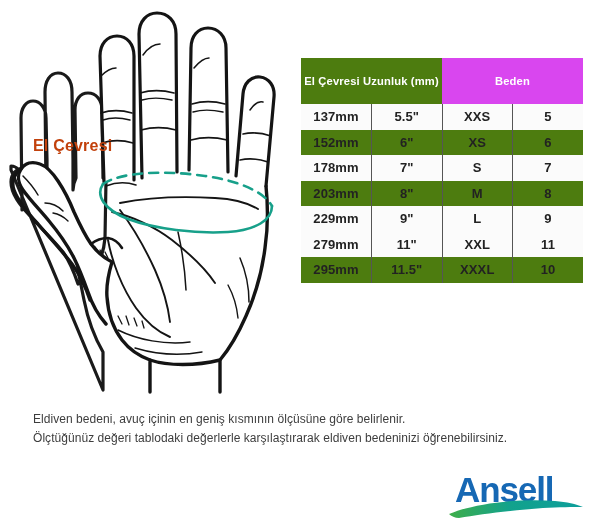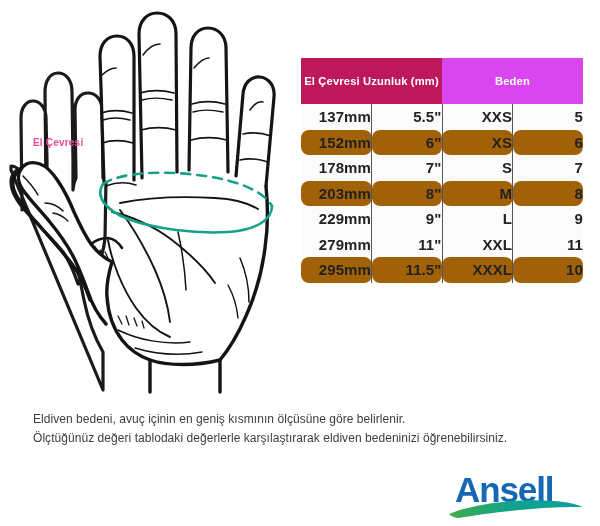--- a/index.html
+++ b/index.html
@@ -22,24 +22,24 @@
     left: 0px;
     top: 0px;
     width: 300px;
     height: 400px;
   }
 
   #hand-circumference-label {
     position: absolute;
     left: 33px;
     top: 137px;
-    font-size: 10px;
+    font-size: 16px;
     font-weight: bold;
     letter-spacing: 0.2px;
-    color: #ec4899;
+    color: #c2410c;
     white-space: nowrap;
   }
 
   
   #size-table {
     position: absolute;
     left: 301px;
     top: 58px;
     width: 282px;
     border-collapse: collapse;
@@ -48,34 +48,34 @@
   #size-table th {
     height: 46px;
     color: #ffffff;
     font-size: 11.2px;
     font-weight: bold;
     letter-spacing: 0.15px;
     vertical-align: middle;
     text-align: center;
     padding: 0;
   }
-  th.th-circ { background: #be185d; }
+  th.th-circ { background: #4d7c0f; }
   th.th-size { background: #d946ef; }
 
   #size-table td {
     height: 25.5px;
-    font-size: 15px;
+    font-size: 13px;
     font-weight: bold;
     color: #222222;
-    text-align: right;
+    text-align: center;
     vertical-align: middle;
     padding: 0;
     letter-spacing: 0.1px;
   }
-  #size-table tbody tr.row-shaded td { background: #a16207; border-radius: 8px; }
+  #size-table tbody tr.row-shaded td { background: #4d7c0f; }
   #size-table tbody tr.row-plain  td { background: #fbfbfb; }
 
   td.c-mm   { width: 80px; border-right: 1.3px solid #555; }
   td.c-in   { width: 80px; border-right: 1.3px solid #555; }
   td.c-size { width: 68px; border-right: 1.3px solid #555; }
   td.c-num  { width: 54px; }
 
   
   #footnote {
     position: absolute;

